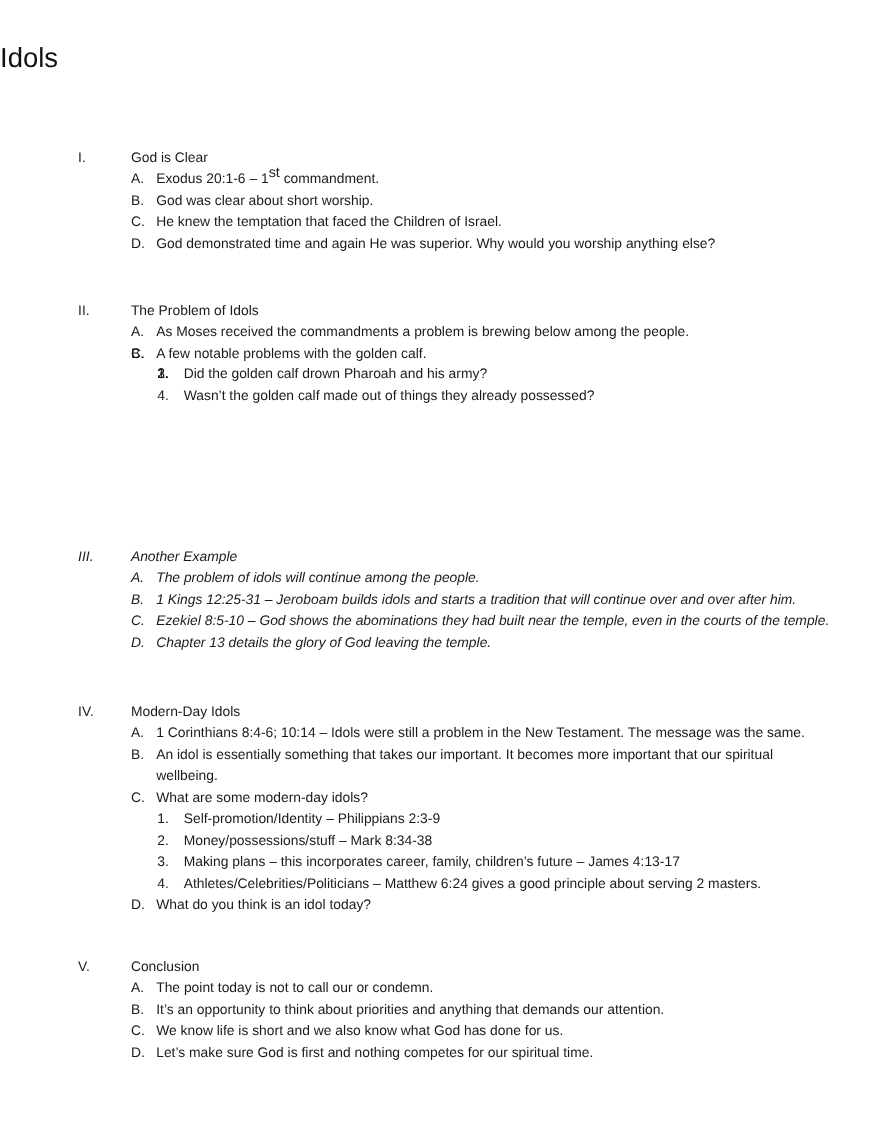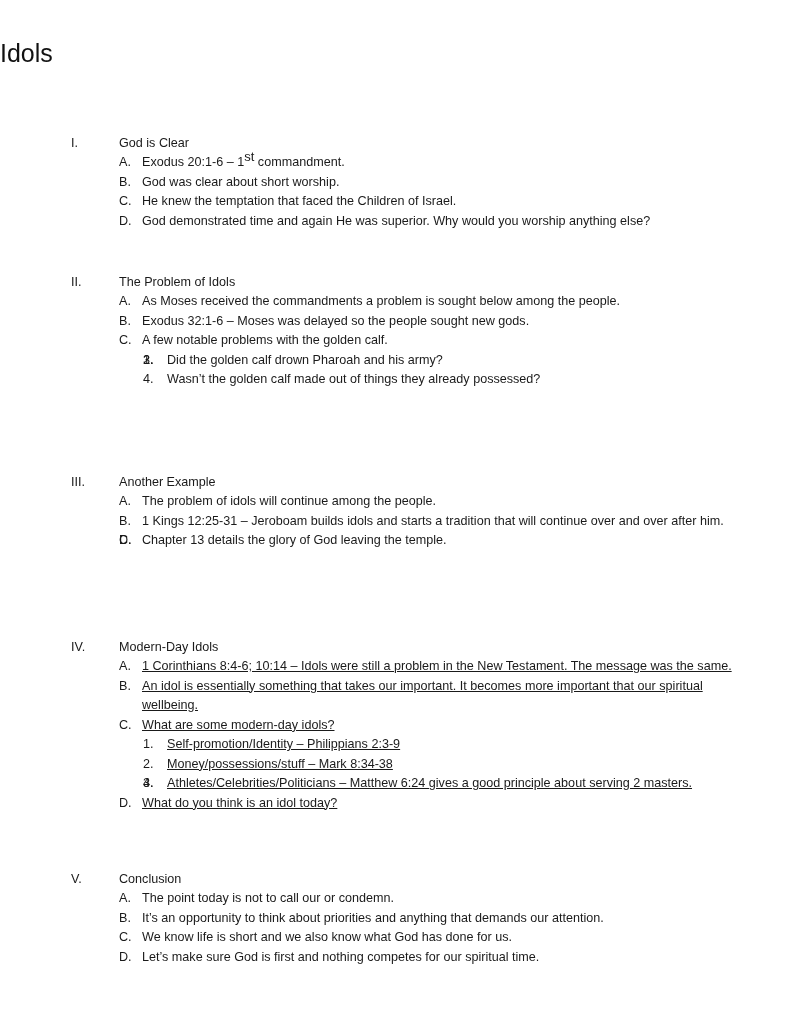--- a/index.html
+++ b/index.html
@@ -52,25 +52,24 @@
   </div>
 </div>
 
 <div class="section" style="top:252px;margin-top:20px;">
   <div class="sec-head">
     <span class="roman">II.</span>
     <span class="sec-title">The Problem of Idols</span>
   </div>
   <div class="item lvl1">
     <span class="lbl">A.</span>
-    <span>As Moses received the commandments a problem is sought below among the people.</span>
+    <span>As Moses received the commandments a problem is brewing below among the people.</span>
   </div>
   <div class="item lvl1">
     <span class="lbl">B.</span>
-    <span>Exodus 32:1-6 – Moses was delayed so the people sought new gods.</span>
   </div>
   <div class="item lvl1">
     <span class="lbl">C.</span>
     <span>A few notable problems with the golden calf.</span>
   </div>
   <div class="item lvl2">
     <span class="lbl">1.</span>
   </div>
   <div class="item lvl2">
     <span class="lbl">2.</span>
@@ -78,43 +77,44 @@
   <div class="item lvl2">
     <span class="lbl">3.</span>
     <span>Did the golden calf drown Pharoah and his army?</span>
   </div>
   <div class="item lvl2">
     <span class="lbl">4.</span>
     <span>Wasn’t the golden calf made out of things they already possessed?</span>
   </div>
 </div>
 
-<div class="section" style="top:472px;">
+<div class="section" style="top:496px;font-style:italic;">
   <div class="sec-head">
     <span class="roman">III.</span>
     <span class="sec-title">Another Example</span>
   </div>
   <div class="item lvl1">
     <span class="lbl">A.</span>
     <span>The problem of idols will continue among the people.</span>
   </div>
   <div class="item lvl1">
     <span class="lbl">B.</span>
     <span>1 Kings 12:25-31 – Jeroboam builds idols and starts a tradition that will continue over and over after him.</span>
   </div>
   <div class="item lvl1">
     <span class="lbl">C.</span>
+    <span>Ezekiel 8:5-10 – God shows the abominations they had built near the temple, even in the courts of the temple.</span>
   </div>
   <div class="item lvl1">
     <span class="lbl">D.</span>
     <span>Chapter 13 details the glory of God leaving the temple.</span>
   </div>
 </div>
 
-<div class="section" style="top:637px;text-decoration:underline;">
+<div class="section" style="top:637px;">
   <div class="sec-head">
     <span class="roman">IV.</span>
     <span class="sec-title">Modern-Day Idols</span>
   </div>
   <div class="item lvl1">
     <span class="lbl">A.</span>
     <span>1 Corinthians 8:4-6; 10:14 – Idols were still a problem in the New Testament. The message was the same.</span>
   </div>
   <div class="item lvl1">
     <span class="lbl">B.</span>
@@ -127,20 +127,21 @@
   <div class="item lvl2">
     <span class="lbl">1.</span>
     <span>Self-promotion/Identity – Philippians 2:3-9</span>
   </div>
   <div class="item lvl2">
     <span class="lbl">2.</span>
     <span>Money/possessions/stuff – Mark 8:34-38</span>
   </div>
   <div class="item lvl2">
     <span class="lbl">3.</span>
+    <span>Making plans – this incorporates career, family, children’s future – James 4:13-17</span>
   </div>
   <div class="item lvl2">
     <span class="lbl">4.</span>
     <span>Athletes/Celebrities/Politicians – Matthew 6:24 gives a good principle about serving 2 masters.</span>
   </div>
   <div class="item lvl1">
     <span class="lbl">D.</span>
     <span>What do you think is an idol today?</span>
   </div>
 </div>

